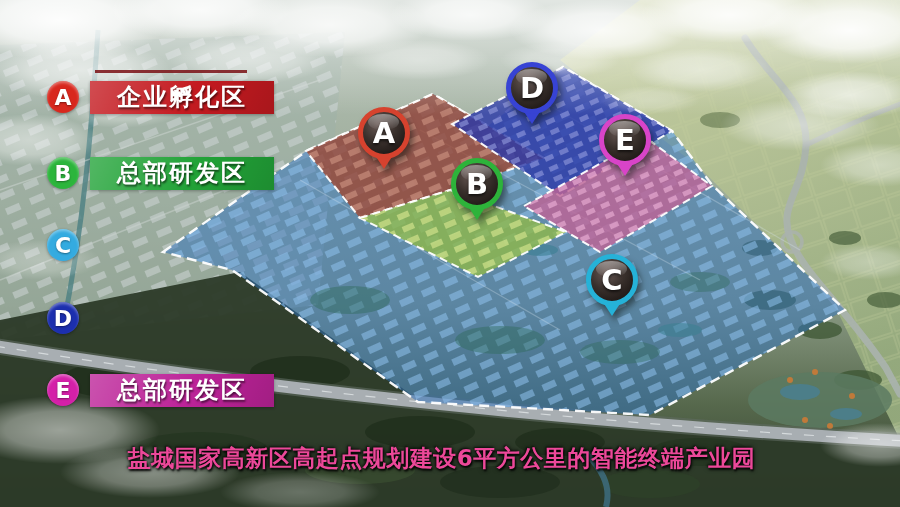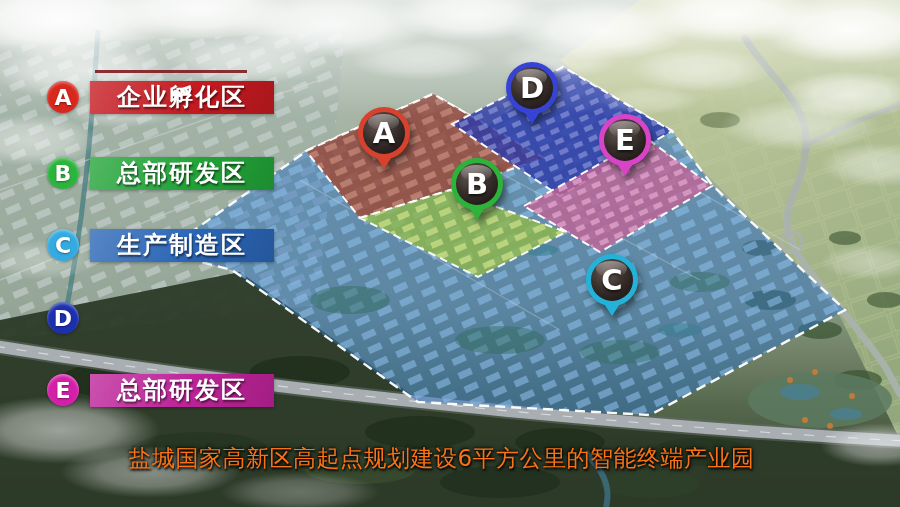--- a/index.html
+++ b/index.html
@@ -29,22 +29,22 @@
   .legend-banner{margin-left:11px;width:184px;height:33px;background:var(--c,#555);position:relative;
        display:flex;align-items:center;justify-content:center;box-shadow:0 1px 3px rgba(0,0,0,.3);}
   .legend-banner::before{content:"";position:absolute;inset:0;
        background:linear-gradient(115deg,rgba(255,255,255,.22),rgba(255,255,255,0) 55%,rgba(0,0,0,.14));}
   .lb-text{position:relative;color:#fff;font-size:24px;font-weight:bold;letter-spacing:2px;
        white-space:nowrap;text-shadow:1px 1.5px 2px rgba(0,0,0,.55);}
   .artifact-line{position:absolute;left:95px;top:70px;width:152px;height:2.5px;
        background:#7a0f14;opacity:.85;z-index:6;}
 
   
-  .caption{position:absolute;left:0;right:17px;top:443px;text-align:center;color:#f97316;
-       font-size:23px;font-weight:normal;letter-spacing:.5px;z-index:7;
+  .caption{position:absolute;left:0;right:17px;top:443px;text-align:center;color:#ec4899;
+       font-size:23px;font-weight:bold;letter-spacing:.5px;z-index:7;
        text-shadow:0 0 5px rgba(0,0,0,.9),1px 2px 2px rgba(0,0,0,.85),-1px -1px 2px rgba(0,0,0,.6);}
 </style>
 </head>
 <body>
 
 <div class="stage">
 
 <svg class="scene" viewBox="0 0 900 507" preserveAspectRatio="none">
   <defs>
     <linearGradient id="bgGrad" x1="0" y1="0" x2="0" y2="1">
@@ -257,23 +257,20 @@
     </span>
   </div>
   <div class="legend-row" style="top:156px">
     <span class="legend-circle" style="--c: #2cb53c;">B</span>
     <span class="legend-banner" style="--c: #22a338;">
       <span class="lb-text">总部研发区</span>
     </span>
   </div>
   <div class="legend-row" style="top:228px">
     <span class="legend-circle" style="--c: #34abe0;">C</span>
-    <span class="legend-banner" style="--c: #2a65b5;">
-      <span class="lb-text">生产制造区</span>
-    </span>
   </div>
   <div class="legend-row" style="top:301px">
     <span class="legend-circle" style="--c: #1c2fae;">D</span>
   </div>
   <div class="legend-row" style="top:373px">
     <span class="legend-circle" style="--c: #d420a8;">E</span>
     <span class="legend-banner" style="--c: #bc2398;">
       <span class="lb-text">总部研发区</span>
     </span>
   </div>

